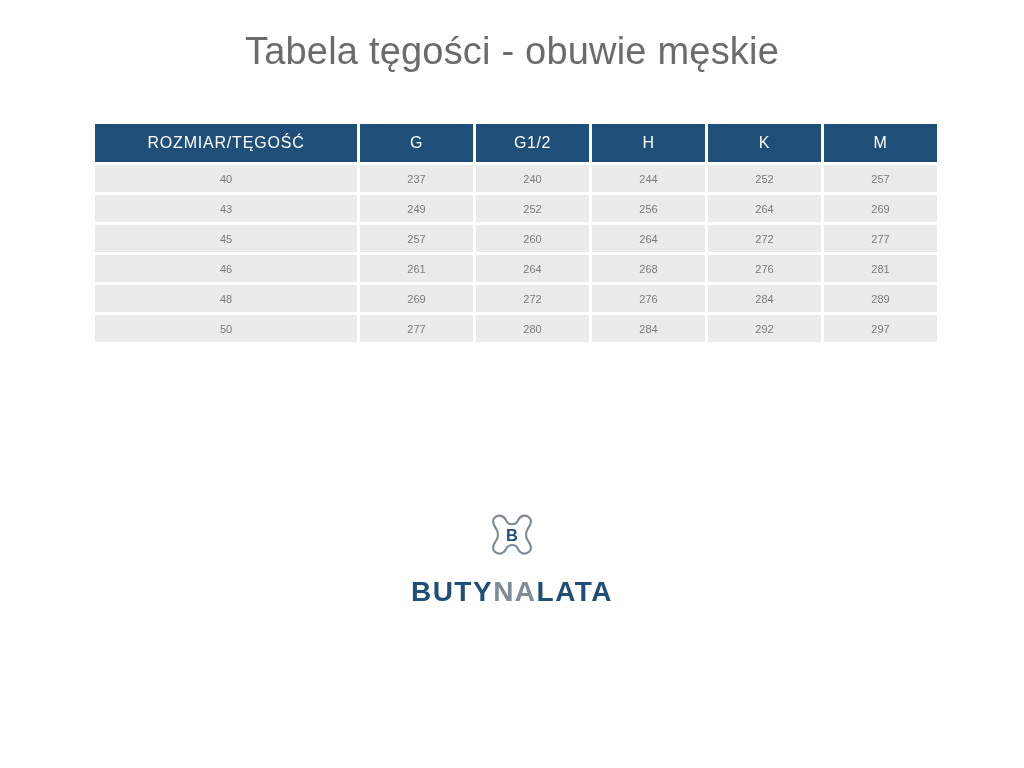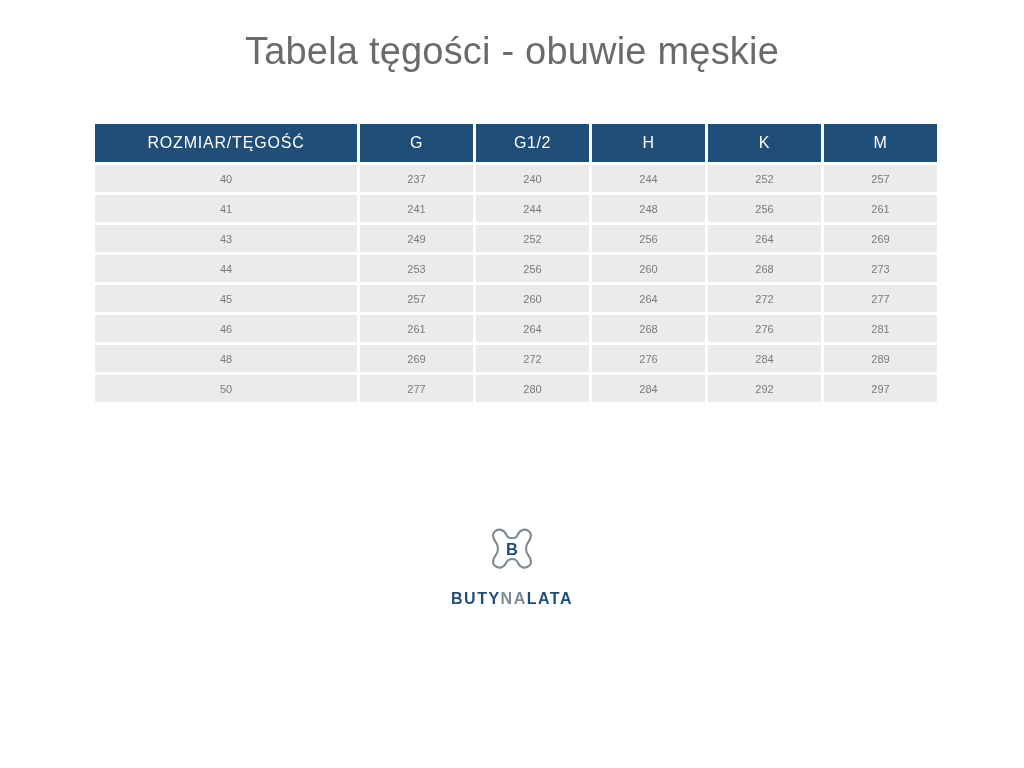--- a/index.html
+++ b/index.html
@@ -76,21 +76,21 @@
     bottom: 58px;
     text-align: center;
   }
   .logo-mark {
     display: block;
     margin: 0 auto 6px auto;
     width: 62px;
     height: 62px;
   }
   .logo-text {
-    font-size: 16px;
+    font-size: 28px;
     font-weight: bold;
     letter-spacing: 1.5px;
     color: #1f4e79;
   }
   .logo-text .accent { color: #7f8c96; }
 </style>
 </head>
 <body>
 
 <div class="page">
@@ -120,42 +120,26 @@
       <tbody>
         <tr>
           <td>40</td>
           <td>237</td>
           <td>240</td>
           <td>244</td>
           <td>252</td>
           <td>257</td>
         </tr>
         <tr>
-          <td>41</td>
-          <td>241</td>
-          <td>244</td>
-          <td>248</td>
-          <td>256</td>
-          <td>261</td>
-        </tr>
-        <tr>
           <td>43</td>
           <td>249</td>
           <td>252</td>
           <td>256</td>
           <td>264</td>
           <td>269</td>
-        </tr>
-        <tr>
-          <td>44</td>
-          <td>253</td>
-          <td>256</td>
-          <td>260</td>
-          <td>268</td>
-          <td>273</td>
         </tr>
         <tr>
           <td>45</td>
           <td>257</td>
           <td>260</td>
           <td>264</td>
           <td>272</td>
           <td>277</td>
         </tr>
         <tr>

